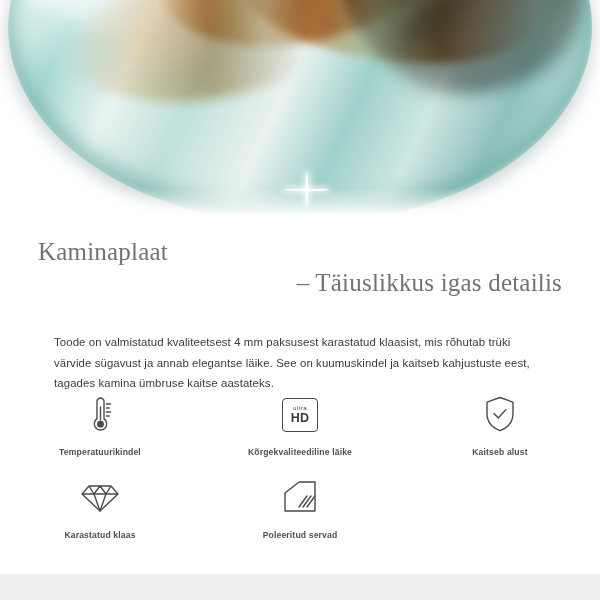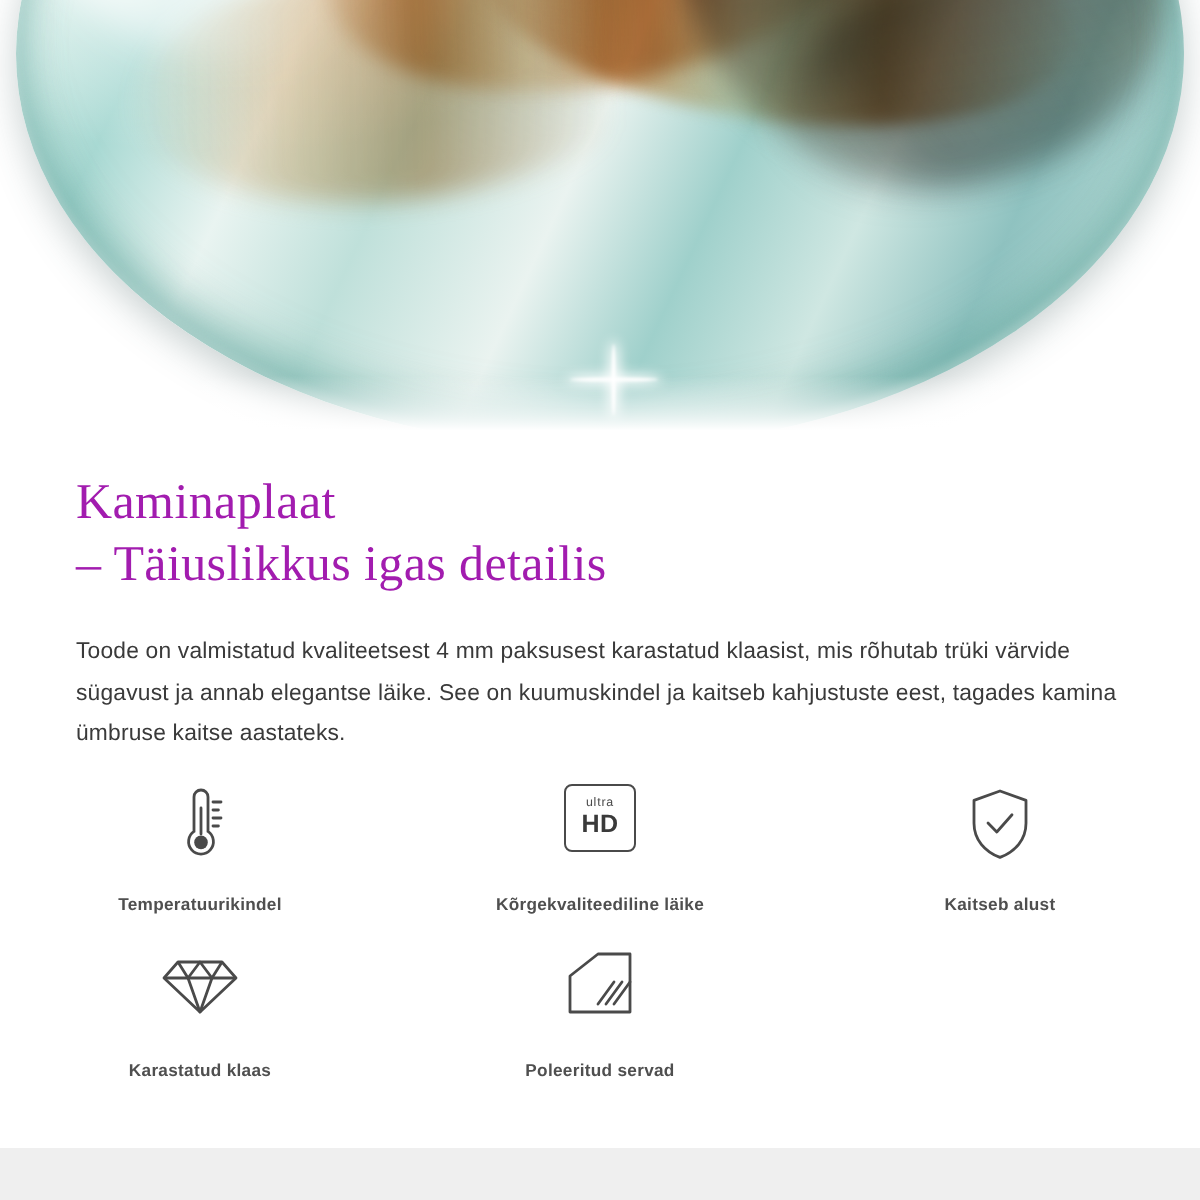--- a/index.html
+++ b/index.html
@@ -166,27 +166,27 @@
     width: 600px;
   }
 
   .headline {
     margin: 0;
     padding: 14px 38px 0 38px;
     font-family: "Liberation Serif", serif;
     font-weight: 400;
     font-size: 25px;
     line-height: 31px;
-    color: #a21caf;
+    color: #737373;
     letter-spacing: 0.2px;
   }
-  .headline .l2 { display: block; }
+  .headline .l2 { display: block; text-align: right; }
 
   .body-copy {
-    margin: 0;
+    margin: 16px;
     padding: 18px 38px 0 38px;
     font-size: 11.4px;
     line-height: 20.5px;
     color: #3a3a3a;
     letter-spacing: 0.1px;
   }
 
   
   .features {
     position: absolute;
@@ -199,20 +199,21 @@
   }
   .feature {
     display: flex;
     flex-direction: column;
     align-items: center;
     justify-content: flex-start;
   }
   .feature-icon {
     height: 46px;
     display: flex;
+    align-items: center;
     justify-content: center;
     color: #4a4a4a;
   }
   .feature-label {
     margin-top: 9px;
     font-size: 8.6px;
     color: #4f4f4f;
     letter-spacing: 0.15px;
     text-align: center;
     font-weight: bold;

